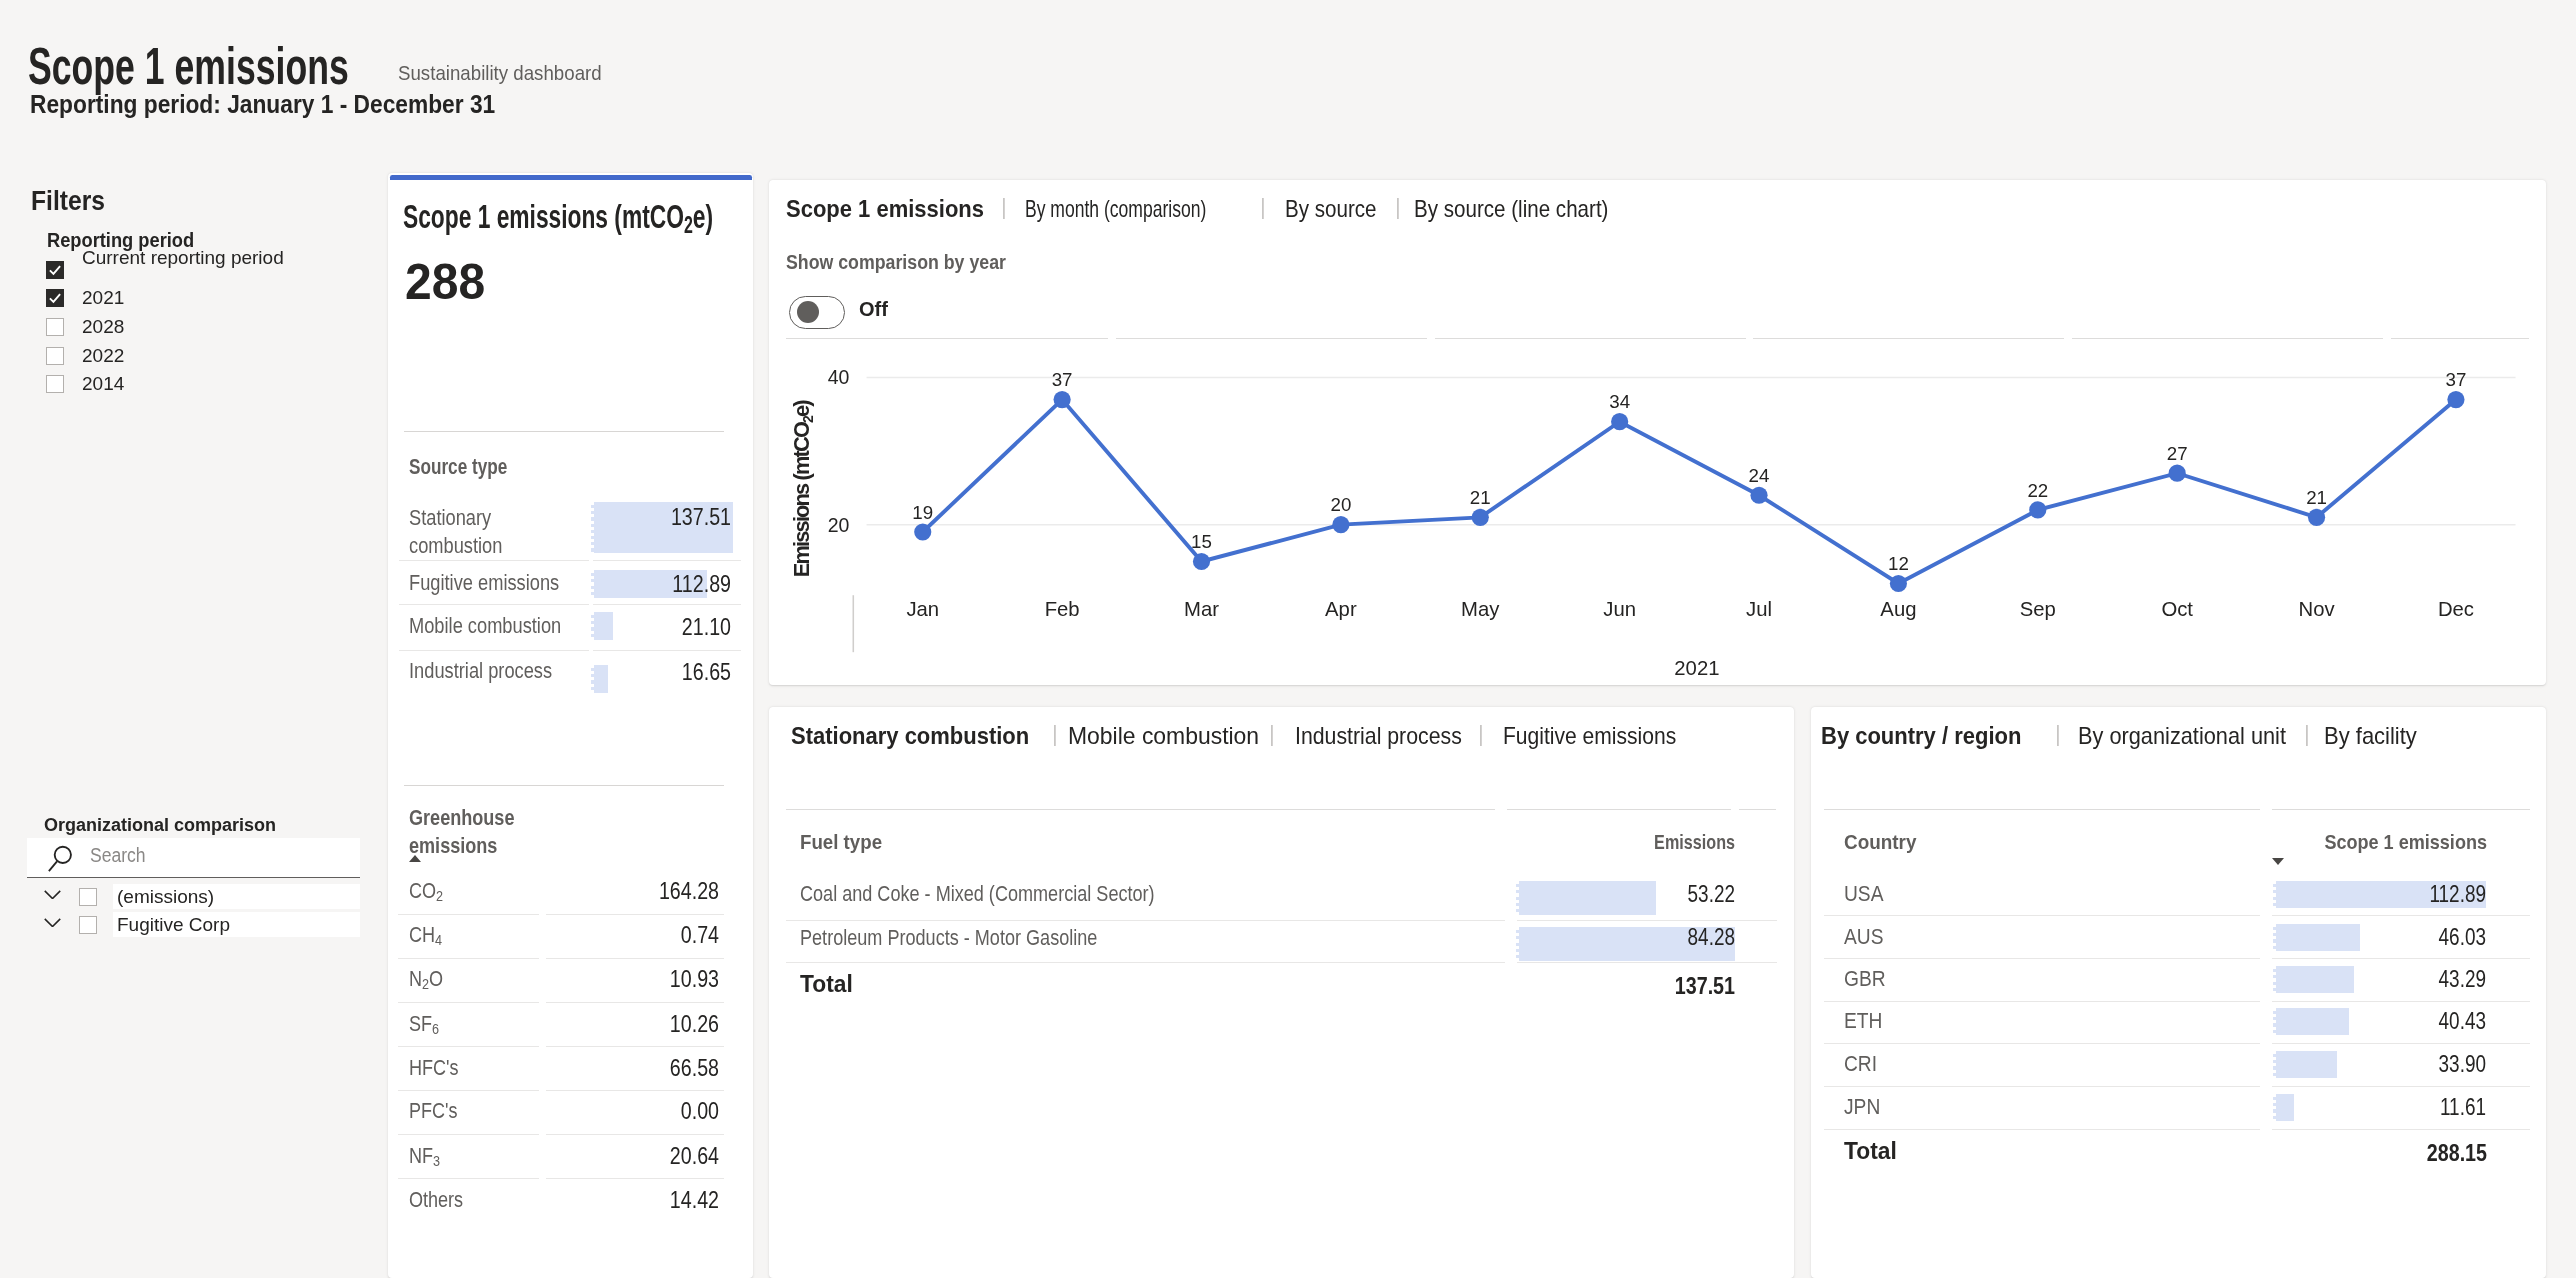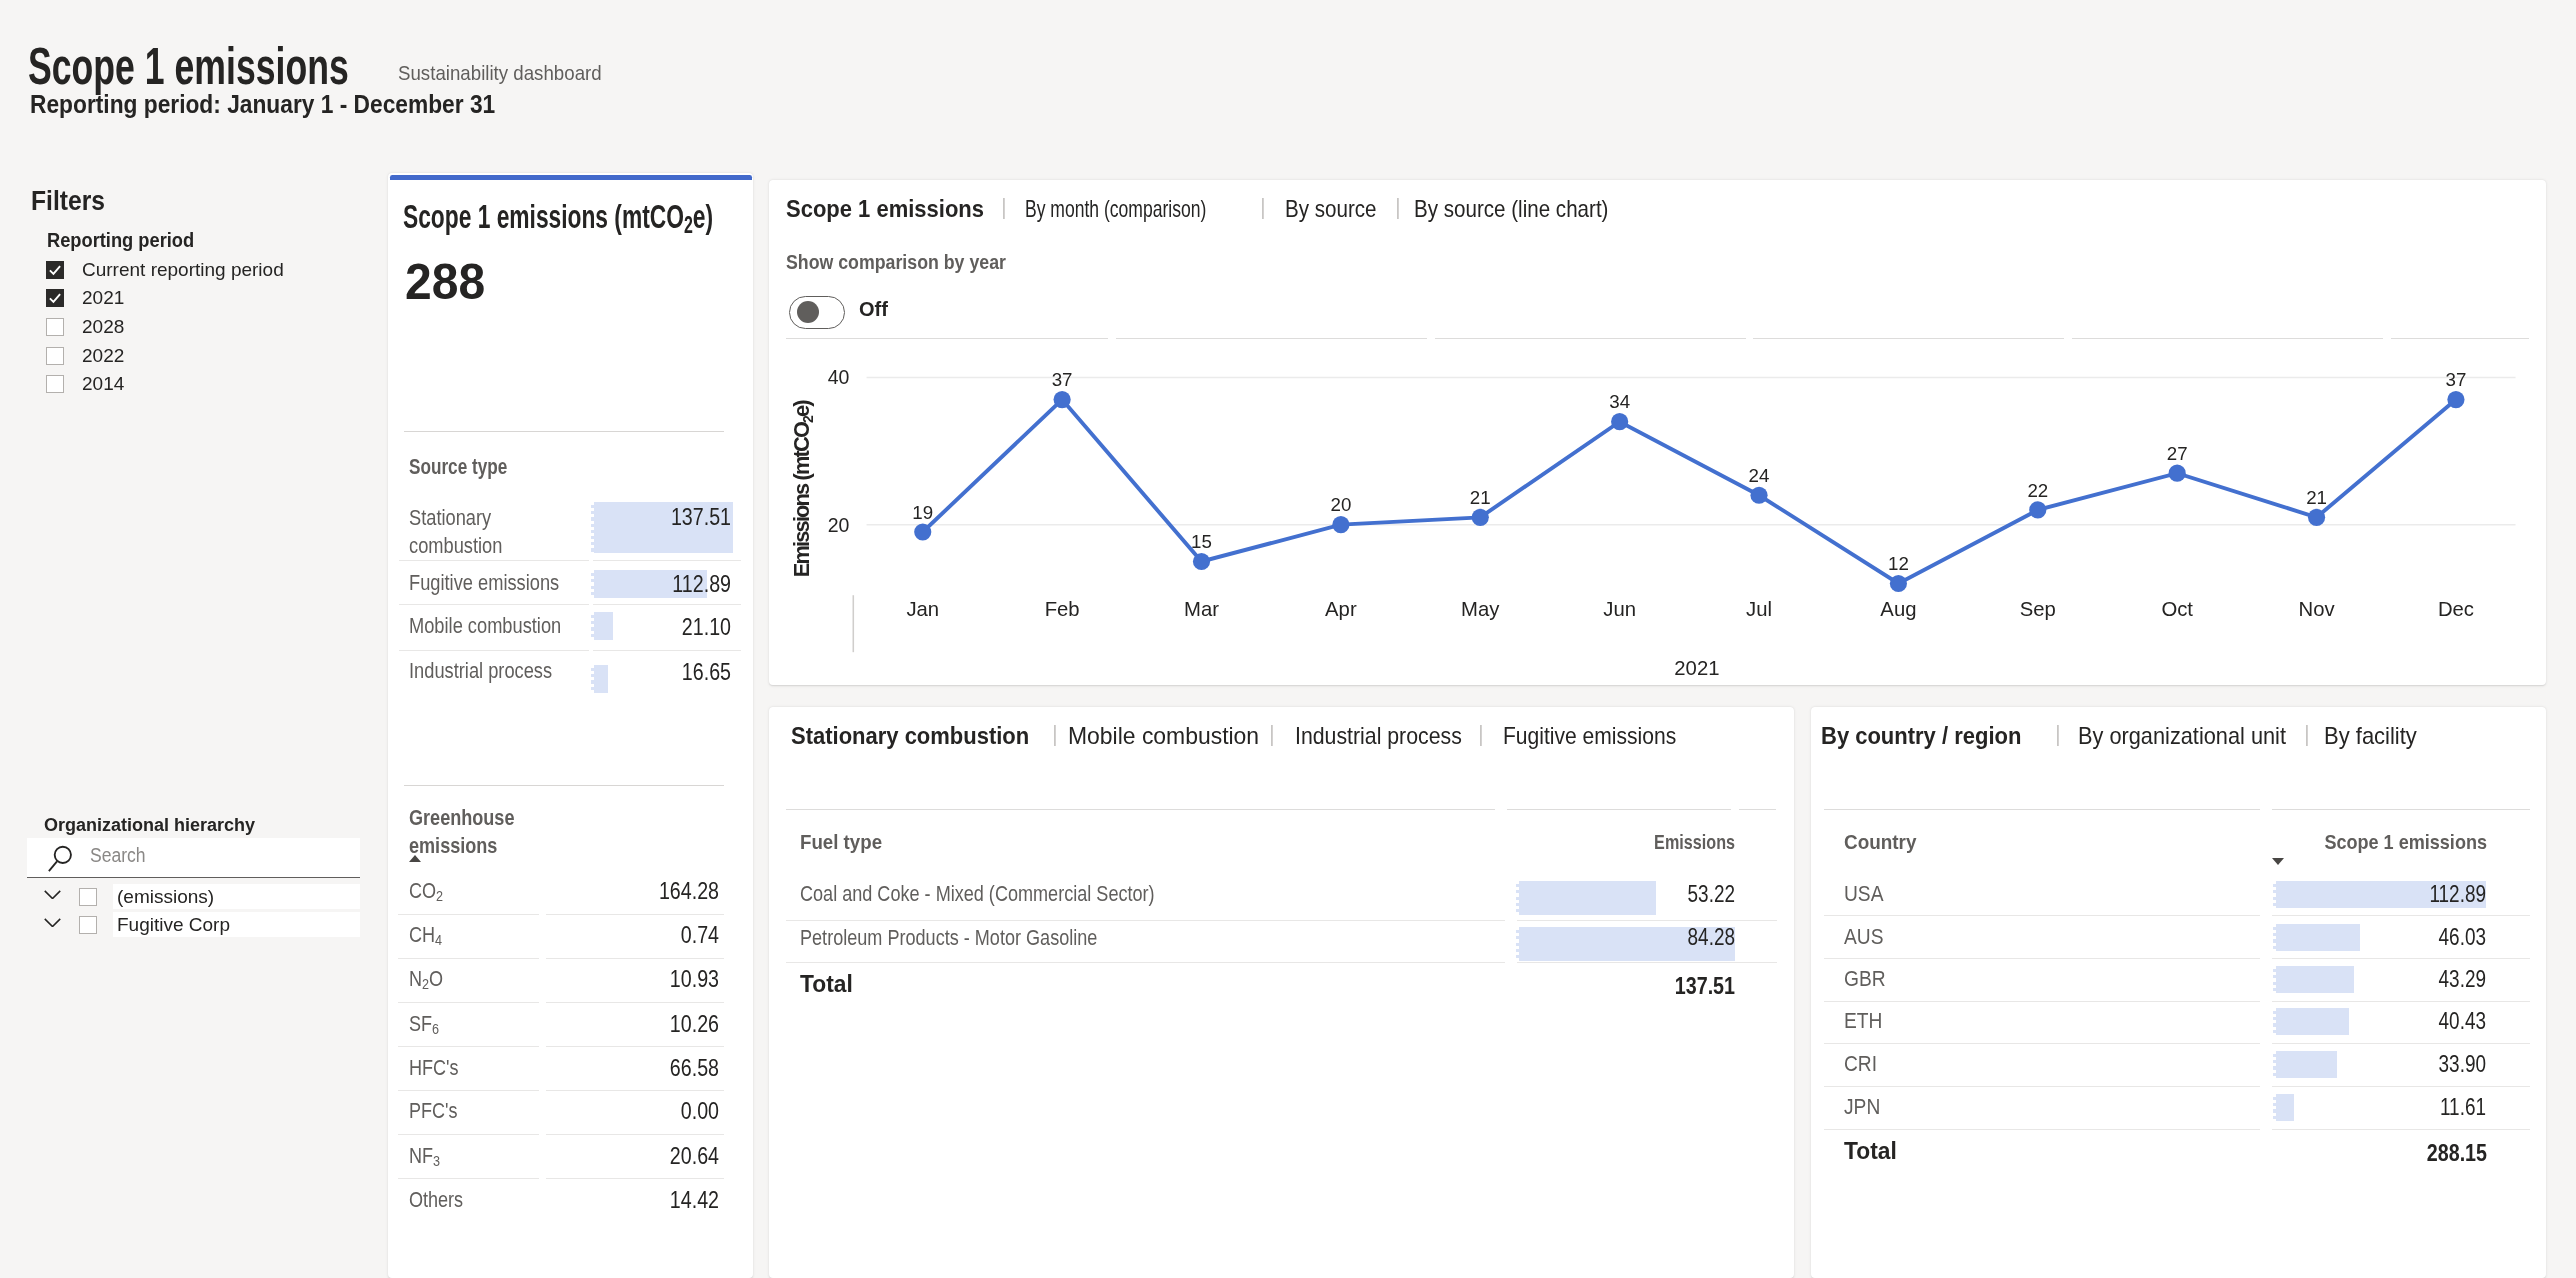--- a/index.html
+++ b/index.html
@@ -12,34 +12,34 @@
 <div class="abs" style="left:28px;top:40px;font-size:52px;line-height:1;color:#252423;white-space:nowrap;font-weight:700;transform:scaleX(0.685);transform-origin:0 0;">Scope 1 emissions</div>
 <div class="abs" style="left:398px;top:62px;font-size:21px;line-height:1;color:#605e5c;white-space:nowrap;transform:scaleX(0.89);transform-origin:0 0;">Sustainability dashboard</div>
 <div class="abs" style="left:30px;top:92px;font-size:25px;line-height:1;color:#252423;white-space:nowrap;font-weight:700;transform:scaleX(0.91);transform-origin:0 0;">Reporting period: January 1 - December 31</div>
 <div class="abs" style="left:31px;top:187px;font-size:28px;line-height:1;color:#252423;white-space:nowrap;font-weight:700;transform:scaleX(0.88);transform-origin:0 0;">Filters</div>
 <div class="abs" style="left:47px;top:229px;font-size:21px;line-height:1;color:#252423;white-space:nowrap;font-weight:700;transform:scaleX(0.87);transform-origin:0 0;">Reporting period</div>
 <div class="abs" style="left:46px;top:261px;width:18px;height:18px;background:#2b2a29;">
     <svg width="18" height="18" viewBox="0 0 23 23" style="display:block">
       <polyline points="5,12 9.5,16.5 18,6.5" fill="none" stroke="#fff" stroke-width="2.4"></polyline>
     </svg>
   </div>
-<div class="abs" style="left:82px;top:260px;font-size:19px;line-height:1;color:#252423;white-space:nowrap;">Current reporting period</div>
+<div class="abs" style="left:82px;top:248px;font-size:19px;line-height:1;color:#252423;white-space:nowrap;">Current reporting period</div>
 <div class="abs" style="left:46px;top:289px;width:18px;height:18px;background:#2b2a29;">
     <svg width="18" height="18" viewBox="0 0 23 23" style="display:block">
       <polyline points="5,12 9.5,16.5 18,6.5" fill="none" stroke="#fff" stroke-width="2.4"></polyline>
     </svg>
   </div>
 <div class="abs" style="left:82px;top:288px;font-size:19px;line-height:1;color:#252423;white-space:nowrap;">2021</div>
 <div class="abs" style="left:46px;top:318px;width:18px;height:18px;background:#fff;border:1.2px solid #b3b0ad;"></div>
 <div class="abs" style="left:82px;top:317px;font-size:19px;line-height:1;color:#252423;white-space:nowrap;">2028</div>
 <div class="abs" style="left:46px;top:347px;width:18px;height:18px;background:#fff;border:1.2px solid #b3b0ad;"></div>
 <div class="abs" style="left:82px;top:346px;font-size:19px;line-height:1;color:#252423;white-space:nowrap;">2022</div>
 <div class="abs" style="left:46px;top:375px;width:18px;height:18px;background:#fff;border:1.2px solid #b3b0ad;"></div>
 <div class="abs" style="left:82px;top:374px;font-size:19px;line-height:1;color:#252423;white-space:nowrap;">2014</div>
-<div class="abs" style="left:44px;top:816px;font-size:18px;line-height:1;color:#252423;white-space:nowrap;font-weight:700;">Organizational hierarchy</div>
+<div class="abs" style="left:44px;top:816px;font-size:18px;line-height:1;color:#252423;white-space:nowrap;font-weight:700;">Organizational comparison</div>
 <div class="abs" style="left:27px;top:838px;width:333px;height:40px;background:#fff;border-bottom:1.6px solid #605e5c;"></div>
 <svg class="abs" style="left:45px;top:843px;" width="31" height="33" viewBox="0 0 40 42">
 <circle cx="23" cy="15" r="10.5" fill="none" stroke="#252423" stroke-width="2.4"></circle>
 <line x1="15.5" y1="23.5" x2="5" y2="36" stroke="#252423" stroke-width="2.4"></line>
   </svg>
 <div class="abs" style="left:90px;top:846px;font-size:19.5px;line-height:1;color:#8a8886;white-space:nowrap;transform:scaleX(0.9);transform-origin:0 0;">Search</div>
 <div class="abs" style="left:113px;top:884px;width:247px;height:25px;background:#fff;"></div>
 <div class="abs" style="left:113px;top:912px;width:247px;height:25px;background:#fff;"></div>
 <svg class="abs" style="left:44px;top:890px;" width="17" height="9.4" viewBox="0 0 22 12">
     <polyline points="1,1 11,11 21,1" fill="none" stroke="#252423" stroke-width="2"></polyline>

